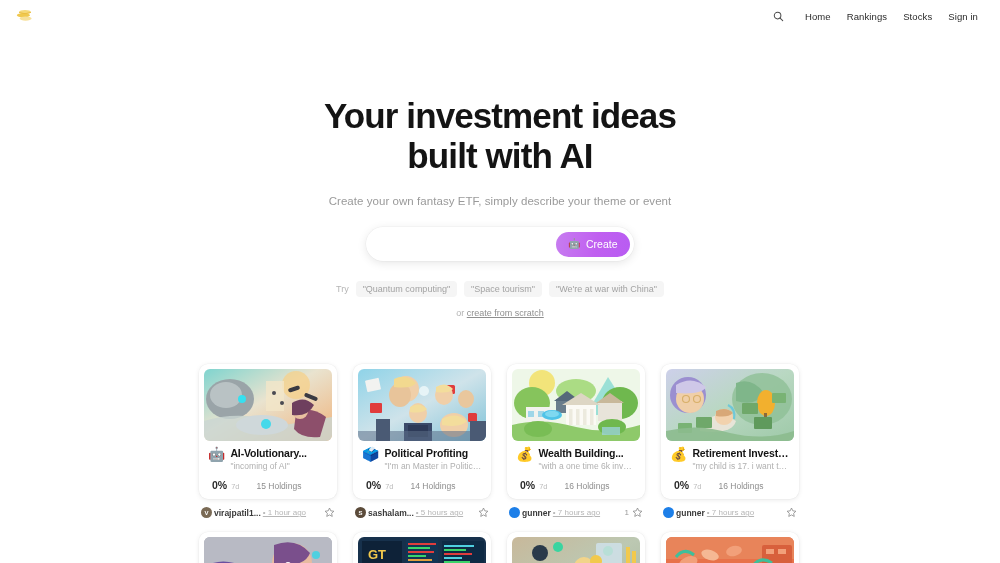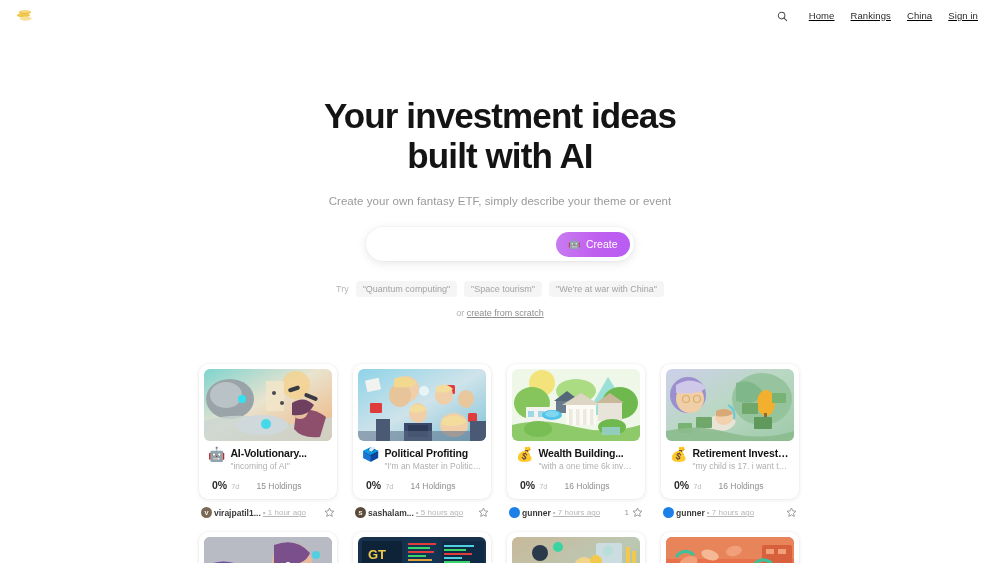--- a/index.html
+++ b/index.html
@@ -18,21 +18,21 @@
     display: flex;
     align-items: center;
     justify-content: space-between;
     padding: 0 22px 0 14px;
   }
   .logo-mark {
     width: 22px; height: 20px;
     display: flex; align-items: center; justify-content: center;
   }
   .nav-right {
-    display: flex; gap: 16px; text-decoration: underline;
+    display: flex; align-items: center; gap: 16px;
   }
   .nav-link {
     font-size: 9.5px;
     color: #2b2b2b;
     letter-spacing: .1px;
     white-space: nowrap;
     cursor: pointer;
   }
   .search-icon-btn {
     width: 13px; height: 13px;
@@ -241,21 +241,21 @@
   </div>
   <div class="nav-right">
     <span class="search-icon-btn">
       <svg width="11" height="11" viewBox="0 0 12 12">
         <circle cx="5" cy="5" r="3.6" fill="none" stroke="#4a4a4a" stroke-width="1.1"></circle>
         <line x1="7.7" y1="7.7" x2="10.6" y2="10.6" stroke="#4a4a4a" stroke-width="1.1" stroke-linecap="round"></line>
       </svg>
     </span>
     <span class="nav-link">Home</span>
     <span class="nav-link">Rankings</span>
-    <span class="nav-link">China</span>
+    <span class="nav-link">Stocks</span>
     <span class="nav-link">Sign in</span>
   </div>
 </div>
 
 <div class="hero">
   <h1 class="headline">Your investment ideas
 built with AI</h1>
   <p class="subtitle">Create your own fantasy ETF, simply describe your theme or event</p>
 
   <div class="prompt-wrap">

